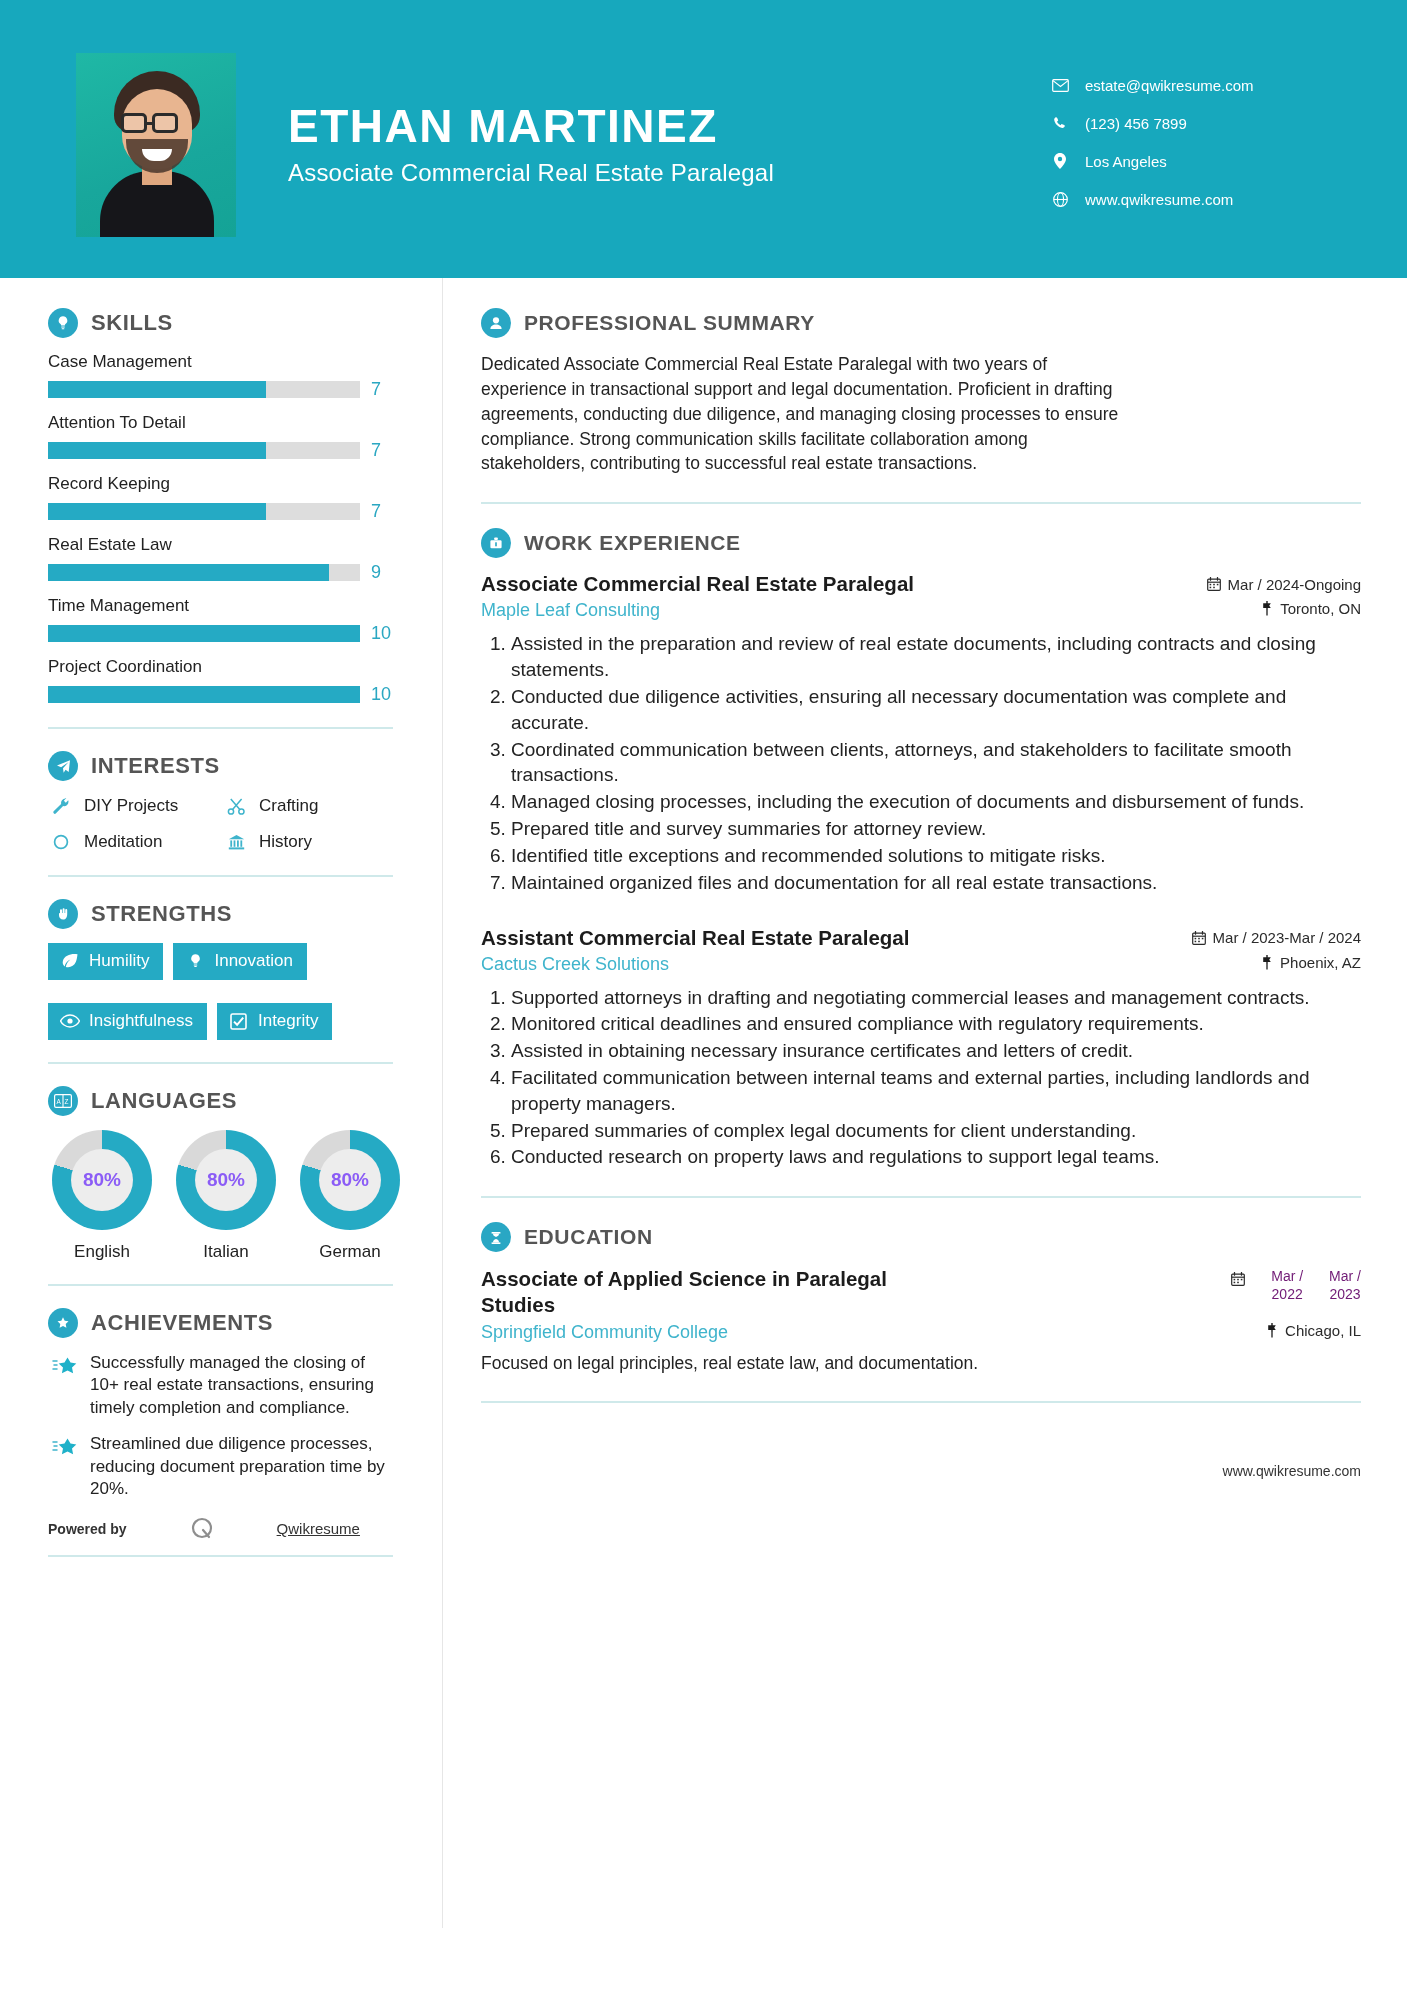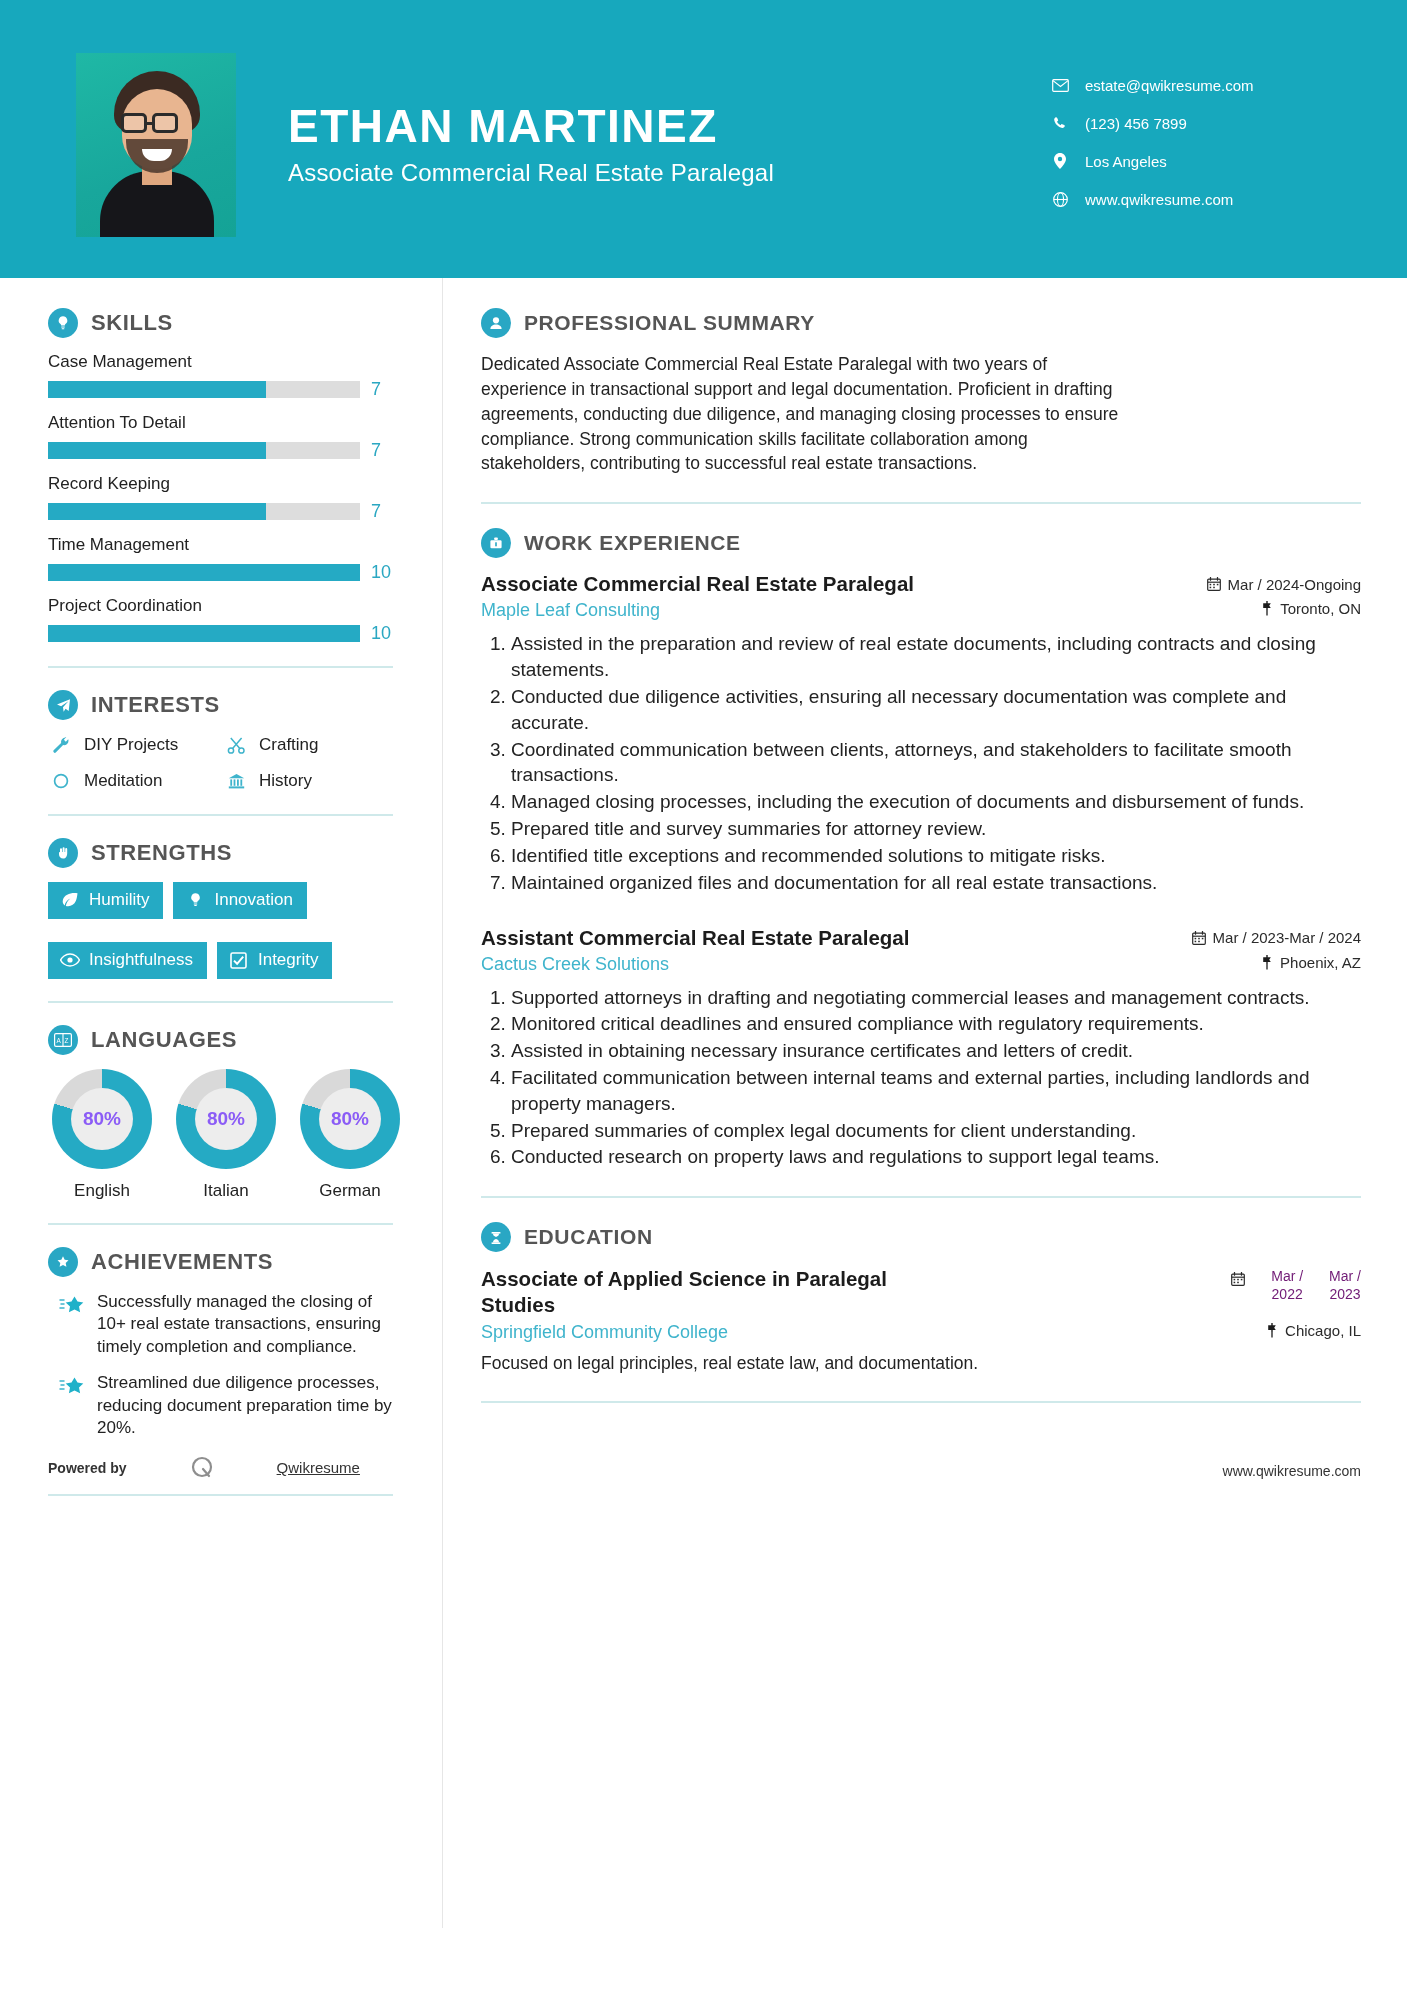--- a/index.html
+++ b/index.html
@@ -239,21 +239,21 @@
     display: flex; align-items: center; justify-content: center;
     font-size: 19px; font-weight: 700; color: #8b5cf6;
     position: relative; z-index: 2;
   }
   .lang-name {
     margin-top: 12px; font-size: 17px; color: #222;
   }
 
   
   .ach {
-    display: flex; align-items: flex-start; margin-bottom: 14px; justify-content: center;
+    display: flex; align-items: flex-start; margin-bottom: 14px;
   }
   .ach-ico {
     width: 34px; flex: 0 0 34px; margin-right: 8px; padding-top: 3px;
     display: flex; justify-content: center;
   }
   .ach-txt {
     font-size: 17px; color: #222; line-height: 1.32; width: 300px;
   }
 
   
@@ -426,20 +426,29 @@
           <div class="skill-val">7</div>
         </div>
       </div>
             <div class="skill">
         <div class="skill-name">Record Keeping</div>
         <div class="skill-row">
           <div class="skill-track">
             <div class="skill-fill" style="width:70%"></div>
           </div>
           <div class="skill-val">7</div>
+        </div>
+      </div>
+            <div class="skill">
+        <div class="skill-name">Real Estate Law</div>
+        <div class="skill-row">
+          <div class="skill-track">
+            <div class="skill-fill" style="width:90%"></div>
+          </div>
+          <div class="skill-val">9</div>
         </div>
       </div>
             <div class="skill">
         <div class="skill-name">Time Management</div>
         <div class="skill-row">
           <div class="skill-track">
             <div class="skill-fill" style="width:100%"></div>
           </div>
           <div class="skill-val">10</div>
         </div>

